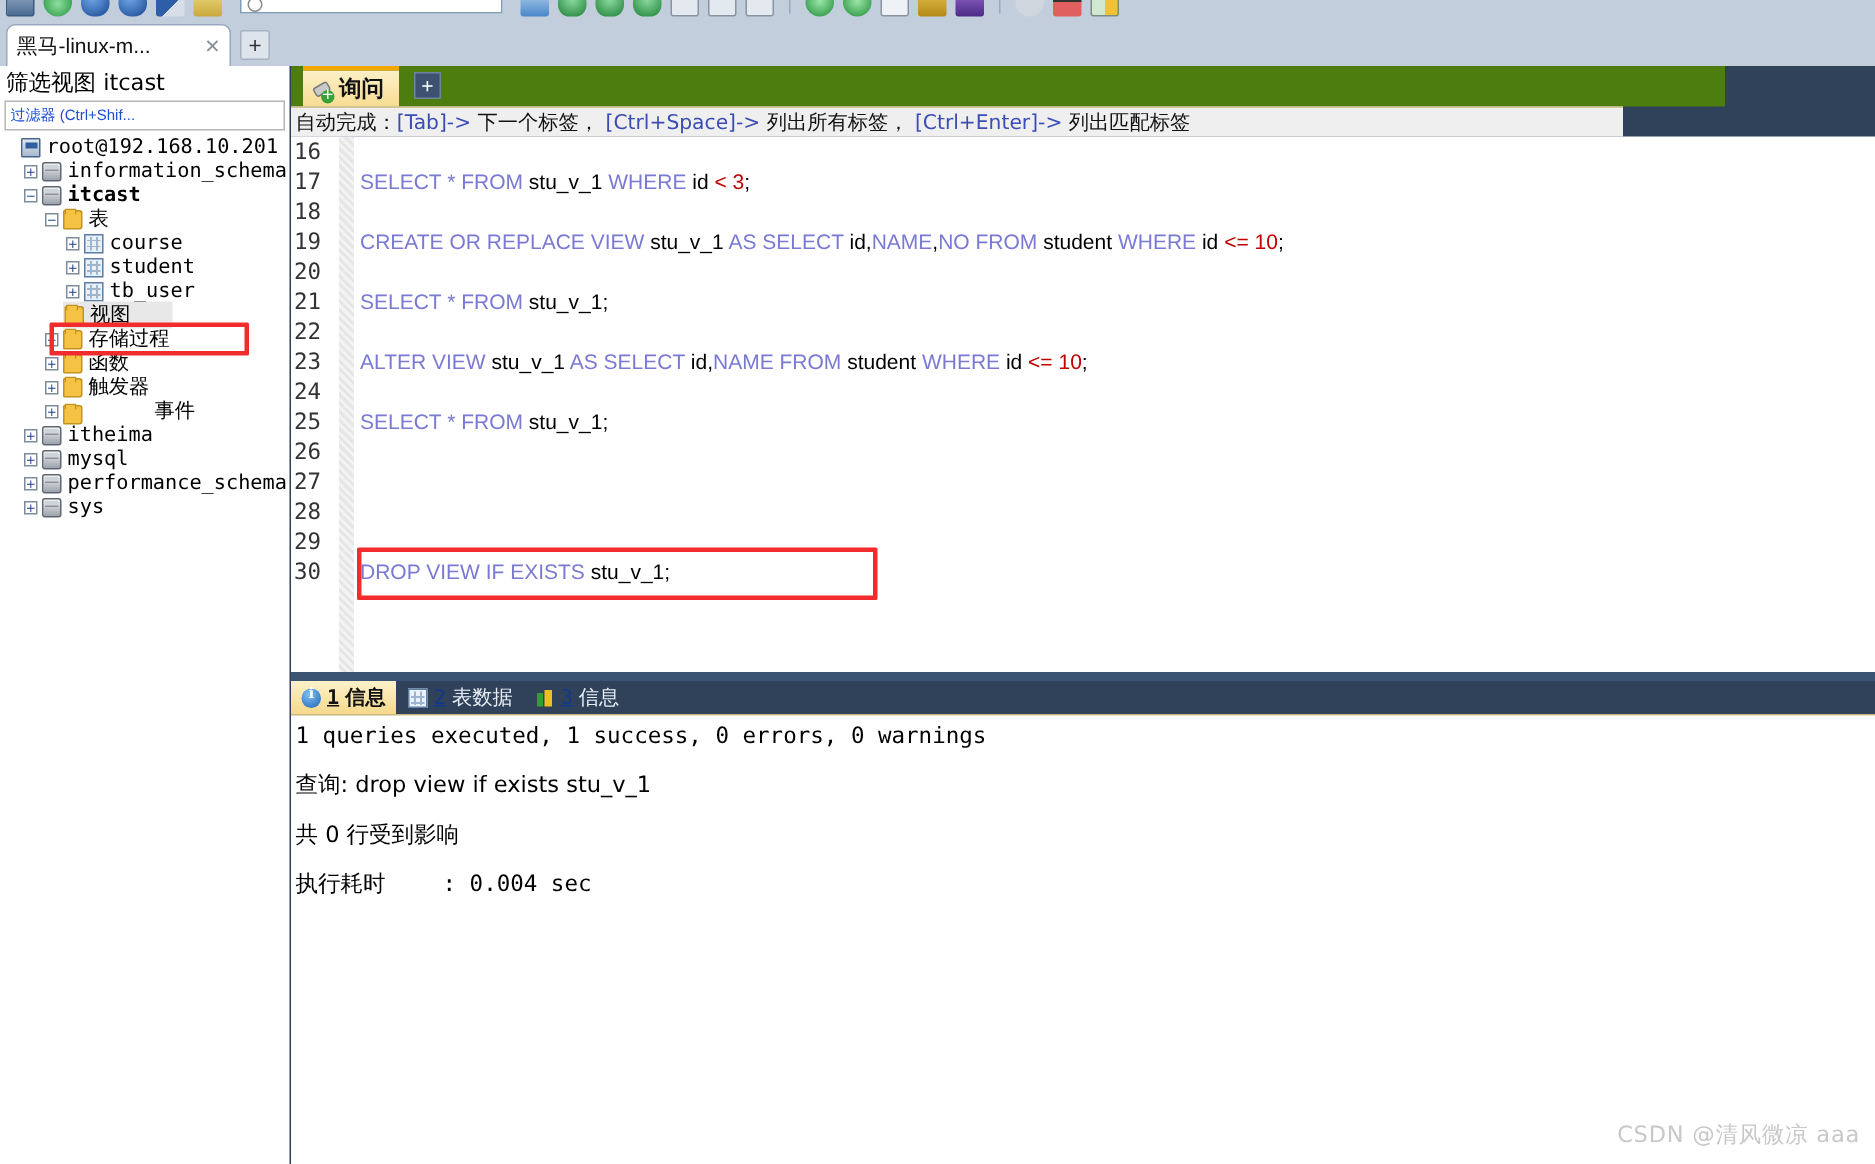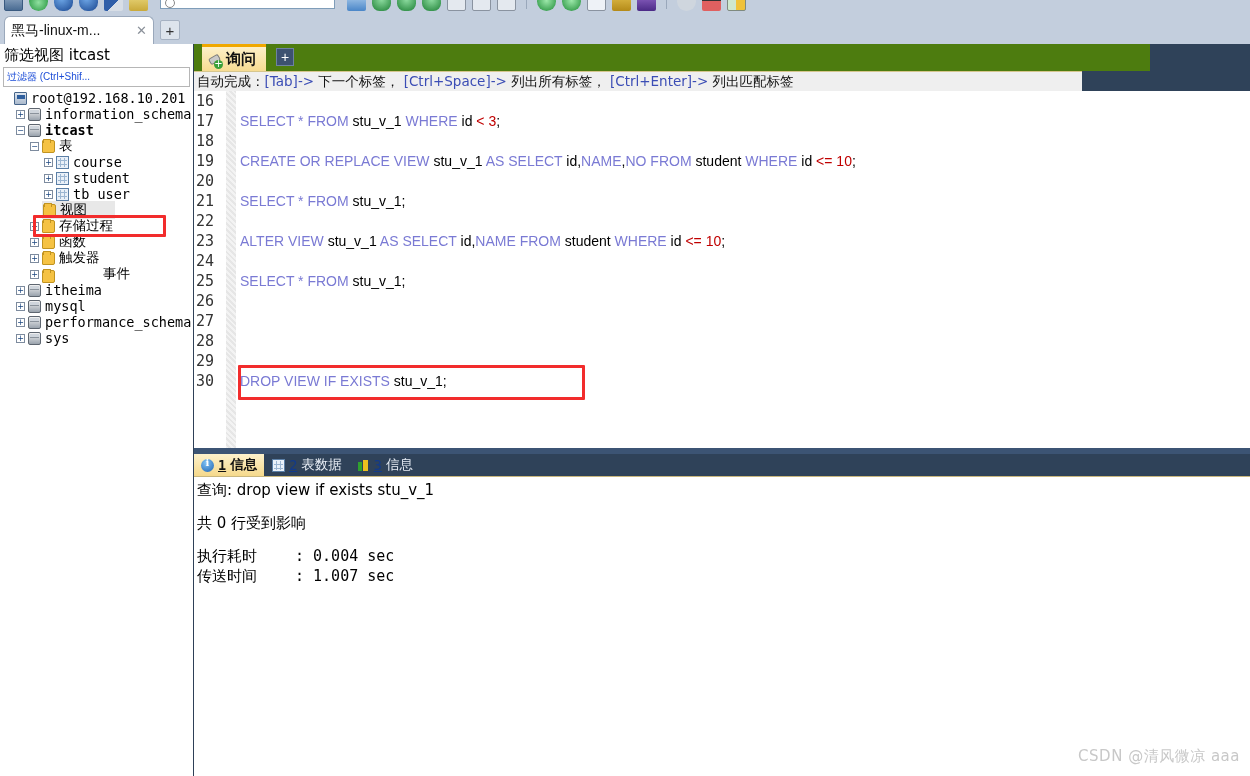--- a/index.html
+++ b/index.html
@@ -457,24 +457,24 @@
             <span class="rtab-text">表数据</span>
           </div>
           <div class="rtab" style="left: 155.781px;">
             <span class="rtab-ic ric-bars"></span>
             <span class="rtab-num">3</span>
             <span class="rtab-text">信息</span>
           </div>
         </div>
 
       <div class="messages">
+        <div class="msg">1 queries executed, 1 success, 0 errors, 0 warnings</div>
         <div class="msg cjk">查询: drop view if exists stu_v_1</div>
         <div class="msg cjk">共 0 行受到影响</div>
         <div class="timing" id="timing">
             <div class="trow"><span style="display: inline-block; width: 98px;">执行耗时</span><span class="tval">: 0.004 sec</span></div>
-            <div class="trow"><span style="display: inline-block; width: 98px;">传送时间</span><span class="tval">: 1.007 sec</span></div>
           </div>
       </div>
 
       <div class="watermark">CSDN @清风微凉 aaa</div>
     </div>
   </div>
 </div>
 
 </body></html>

